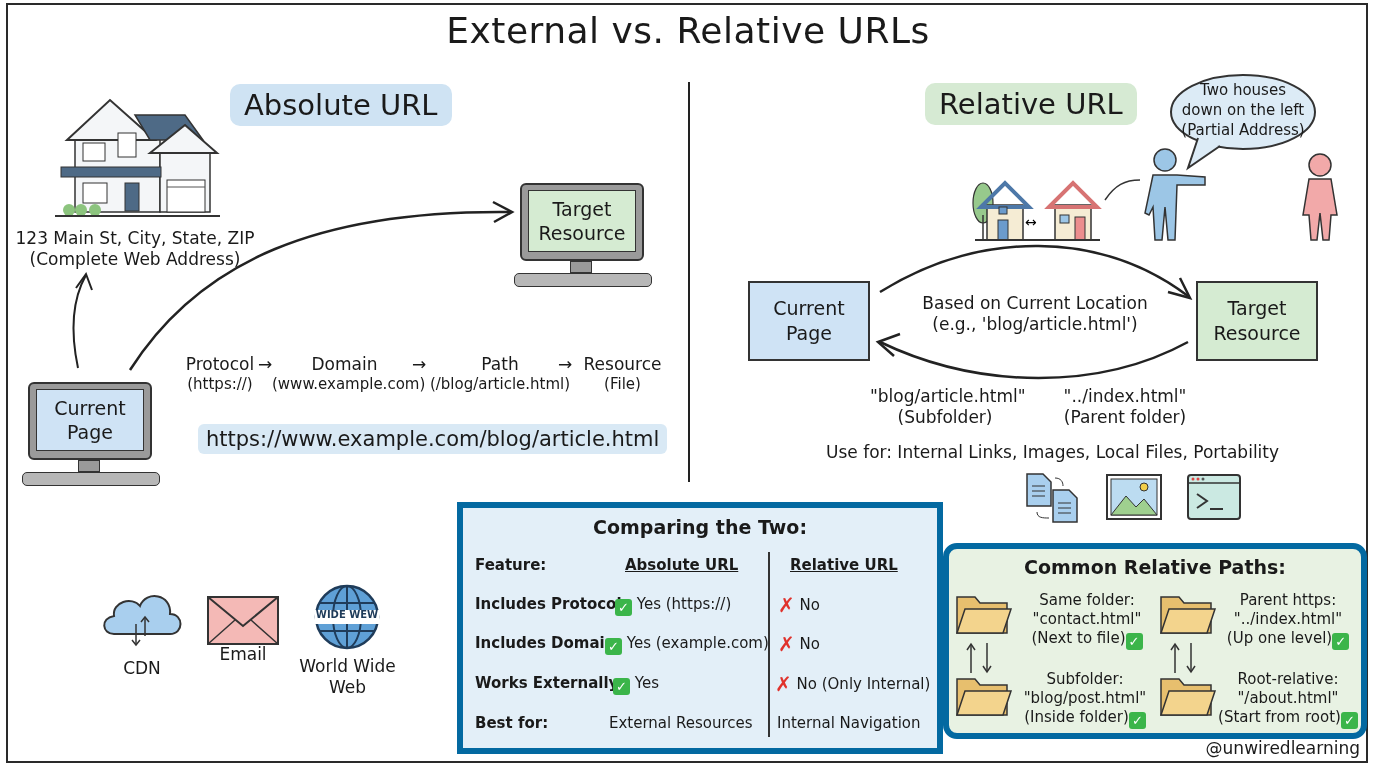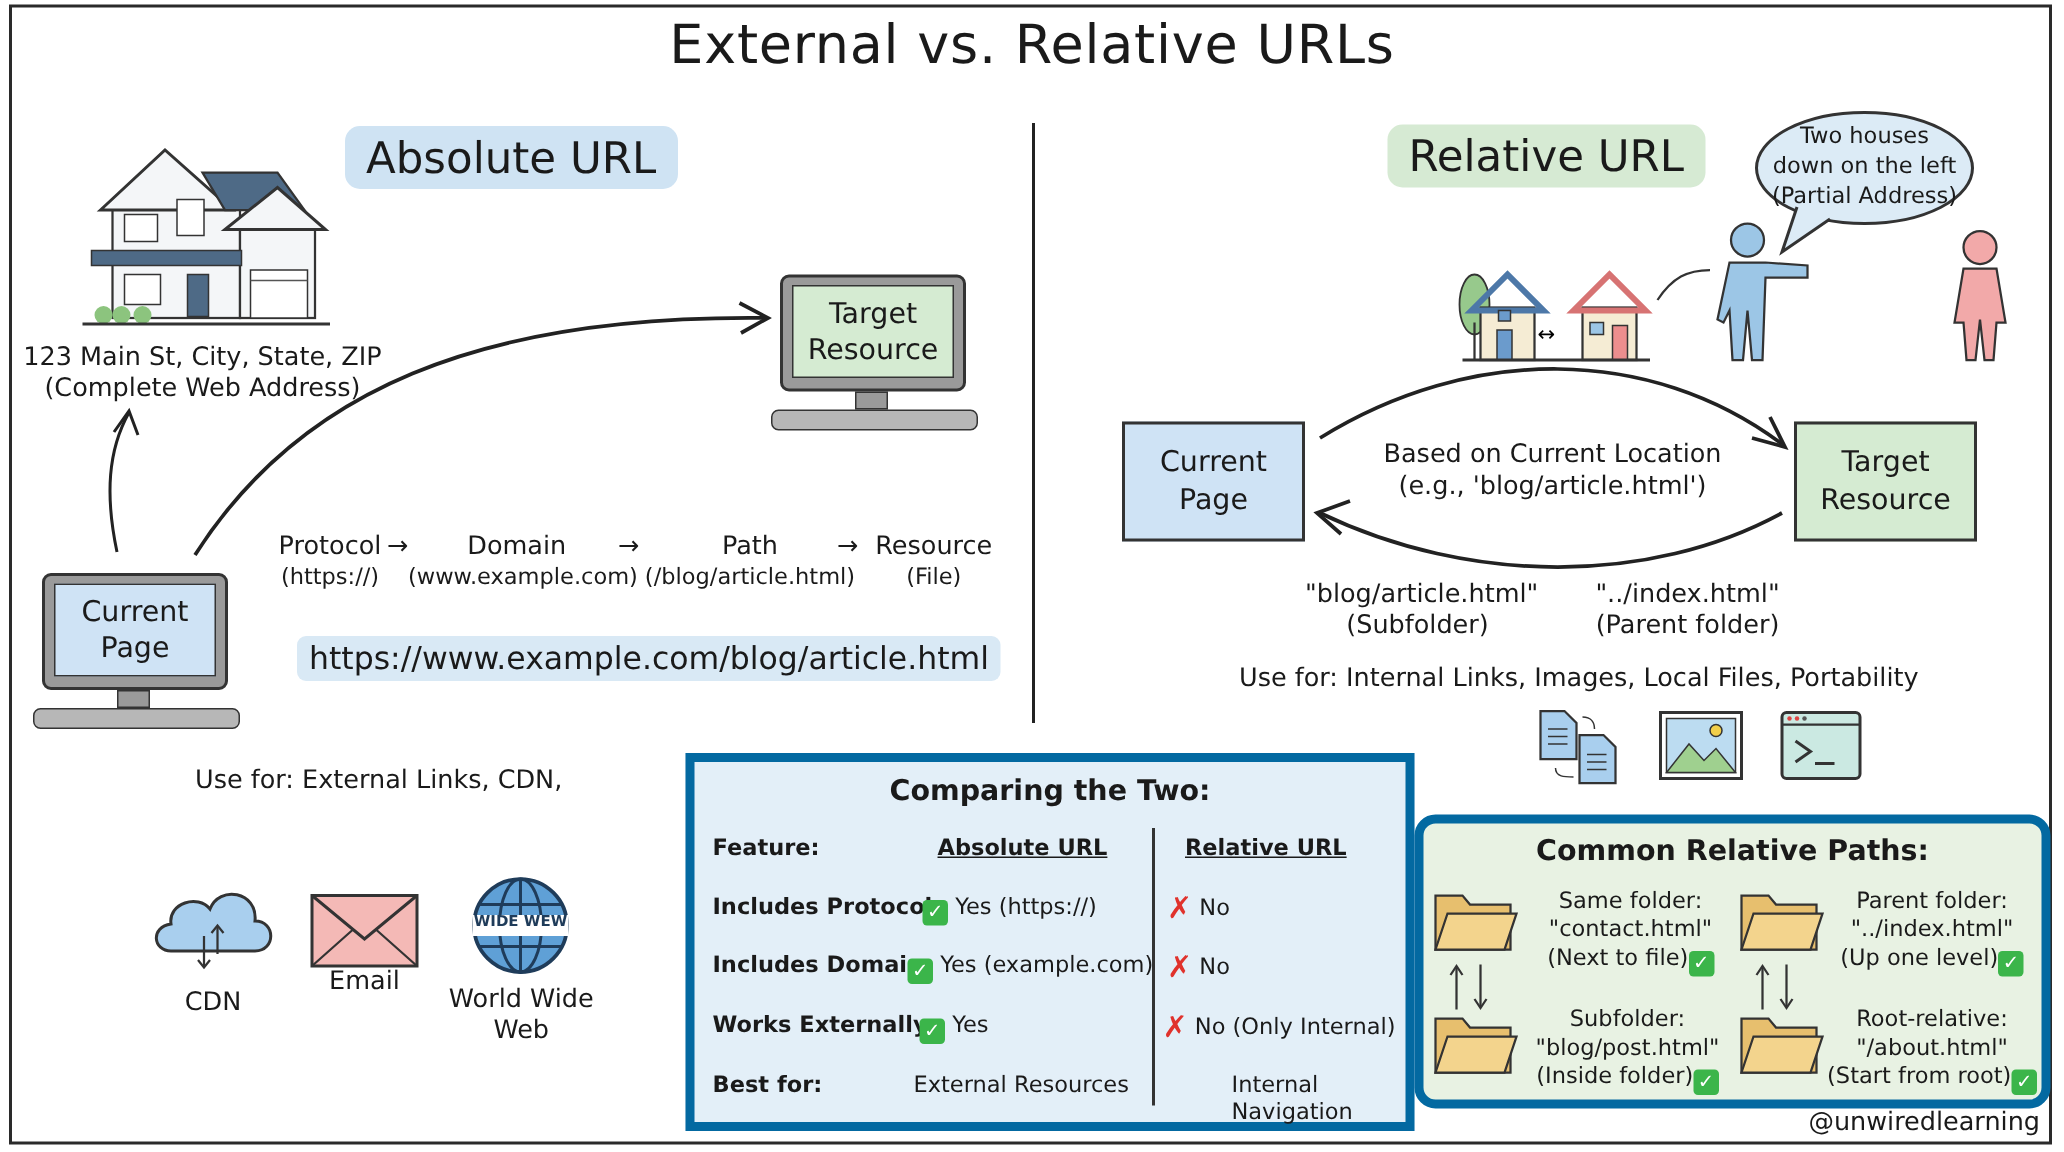--- a/index.html
+++ b/index.html
@@ -110,21 +110,20 @@
 </div>
 <div class="abs txt" style="left:558px; top:354px;">→</div>
 <div class="abs txt center" style="left:580px; top:354px; width:85px;">
   <div>Resource</div>
   <div class="small">(File)</div>
 </div>
 
 <div class="abs urlbox" style="left:198px; top:424px;">https://www.example.com/blog/article.html</div>
 
 <div class="abs txt" style="left:130px; top:510px;">
-  <div>Use for: External Links, CDN,</div>
 </div>
 
 <svg style="left:100px; top:588px;" width="84" height="60" viewBox="0 0 84 60">
   <path d="M14,46 C2,46 0,30 14,28 C12,14 32,8 40,18 C46,2 72,6 70,26 C84,26 84,46 70,46 Z" fill="#a9cfee" stroke="#333" stroke-width="2"></path>
   <line x1="36" y1="36" x2="36" y2="56" stroke="#333" stroke-width="1.5"></line>
     <path d="M32,52 L36,57 L40,52" fill="none" stroke="#333" stroke-width="1.5"></path>
   <line x1="45" y1="30" x2="45" y2="48" stroke="#333" stroke-width="1.5"></line>
     <path d="M41,34 L45,29 L49,34" fill="none" stroke="#333" stroke-width="1.5"></path>
 </svg>
 <div class="abs txt center" style="left:110px; top:658px; width:64px;">CDN</div>
@@ -258,21 +257,21 @@
   <div class="cmp-row" style="top:126px;">Includes Domain:</div>
   <div class="cmp-val" style="left:142px; top:126px;"><span class="check">✓</span> <span>Yes (example.com)</span></div>
   <div class="cmp-val" style="left:315px; top:124px;"><span class="cross">✗</span> <span>No</span></div>
 
   <div class="cmp-row" style="top:166px;">Works Externally:</div>
   <div class="cmp-val" style="left:150px; top:166px;"><span class="check">✓</span> <span>Yes</span></div>
   <div class="cmp-val" style="left:312px; top:164px;"><span class="cross">✗</span> <span>No (Only Internal)</span></div>
 
   <div class="cmp-row" style="top:206px;">Best for:</div>
   <div class="cmp-val" style="left:146px; top:206px;">External Resources</div>
-  <div class="cmp-val" style="left:314px; top:206px;margin-left:44px;">Internal Navigation</div>
+  <div class="cmp-val" style="left:314px; top:206px;">Internal Navigation</div>
 </div>
 
 <div class="abs panel green" style="left:943px; top:543px; width:412px; height:184px;border-radius:14px;">
   <div class="panel-title" style="margin-top:7px;">Common Relative Paths:</div>
 
   <svg style="left:6px; top:44px;" width="58" height="44" viewBox="0 0 58 44">
       <path d="M2,4 L20,4 L25,10 L52,10 L52,40 L2,40 Z" fill="#e7bf6e" stroke="#333" stroke-width="1.5"></path>
       <path d="M2,40 L10,16 L56,16 L48,40 Z" fill="#f3d48d" stroke="#333" stroke-width="1.5"></path>
     </svg>
   <svg style="left:6px; top:126px;" width="58" height="44" viewBox="0 0 58 44">
@@ -300,21 +299,21 @@
       <line x1="24" y1="2" x2="24" y2="30" stroke="#333" stroke-width="1.5"></line>
       <path d="M20,25 L24,31 L28,25" fill="none" stroke="#333" stroke-width="1.5"></path>
     </svg>
 
   <div class="abs center small" style="left:68px; top:42px; width:140px;">
     <div>Same folder:</div>
     <div>"contact.html"</div>
     <div><span>(Next to file)</span><span class="check">✓</span></div>
   </div>
   <div class="abs center small" style="left:268px; top:42px; width:142px;">
-    <div>Parent folder:</div>
+    <div>Parent https:</div>
     <div>"../index.html"</div>
     <div><span>(Up one level)</span><span class="check">✓</span></div>
   </div>
   <div class="abs center small" style="left:66px; top:121px; width:140px;">
     <div>Subfolder:</div>
     <div>"blog/post.html"</div>
     <div><span>(Inside folder)</span><span class="check">✓</span></div>
   </div>
   <div class="abs center small" style="left:266px; top:121px; width:146px;">
     <div>Root-relative:</div>

